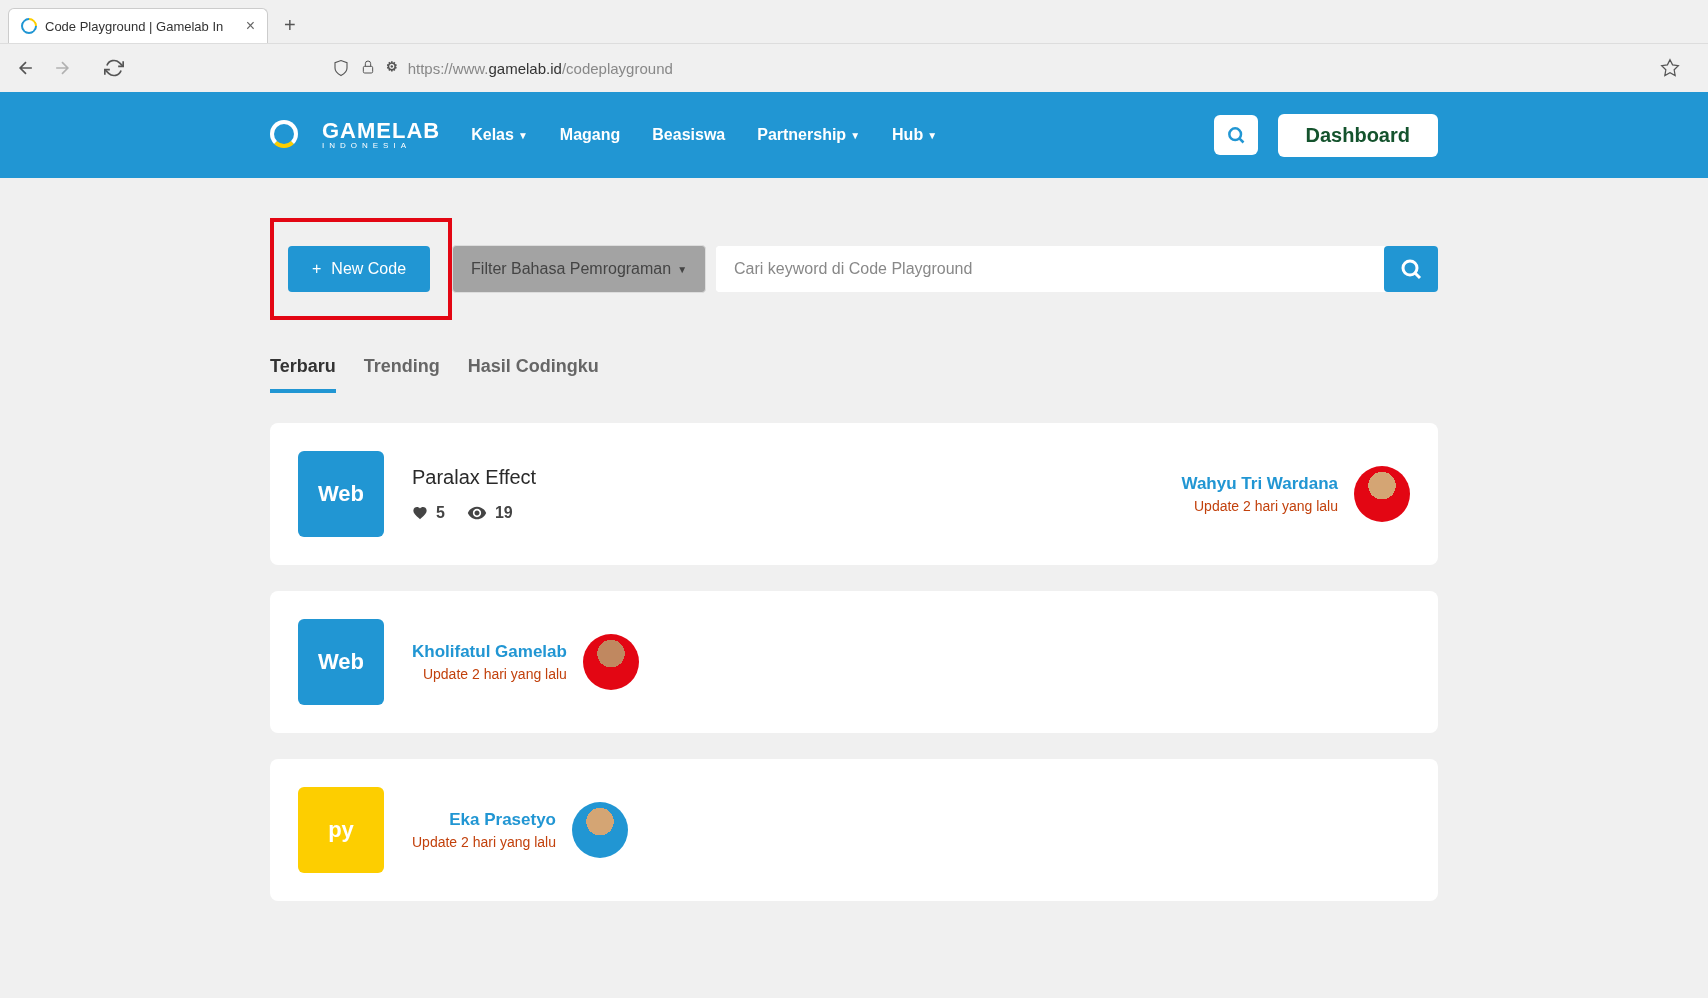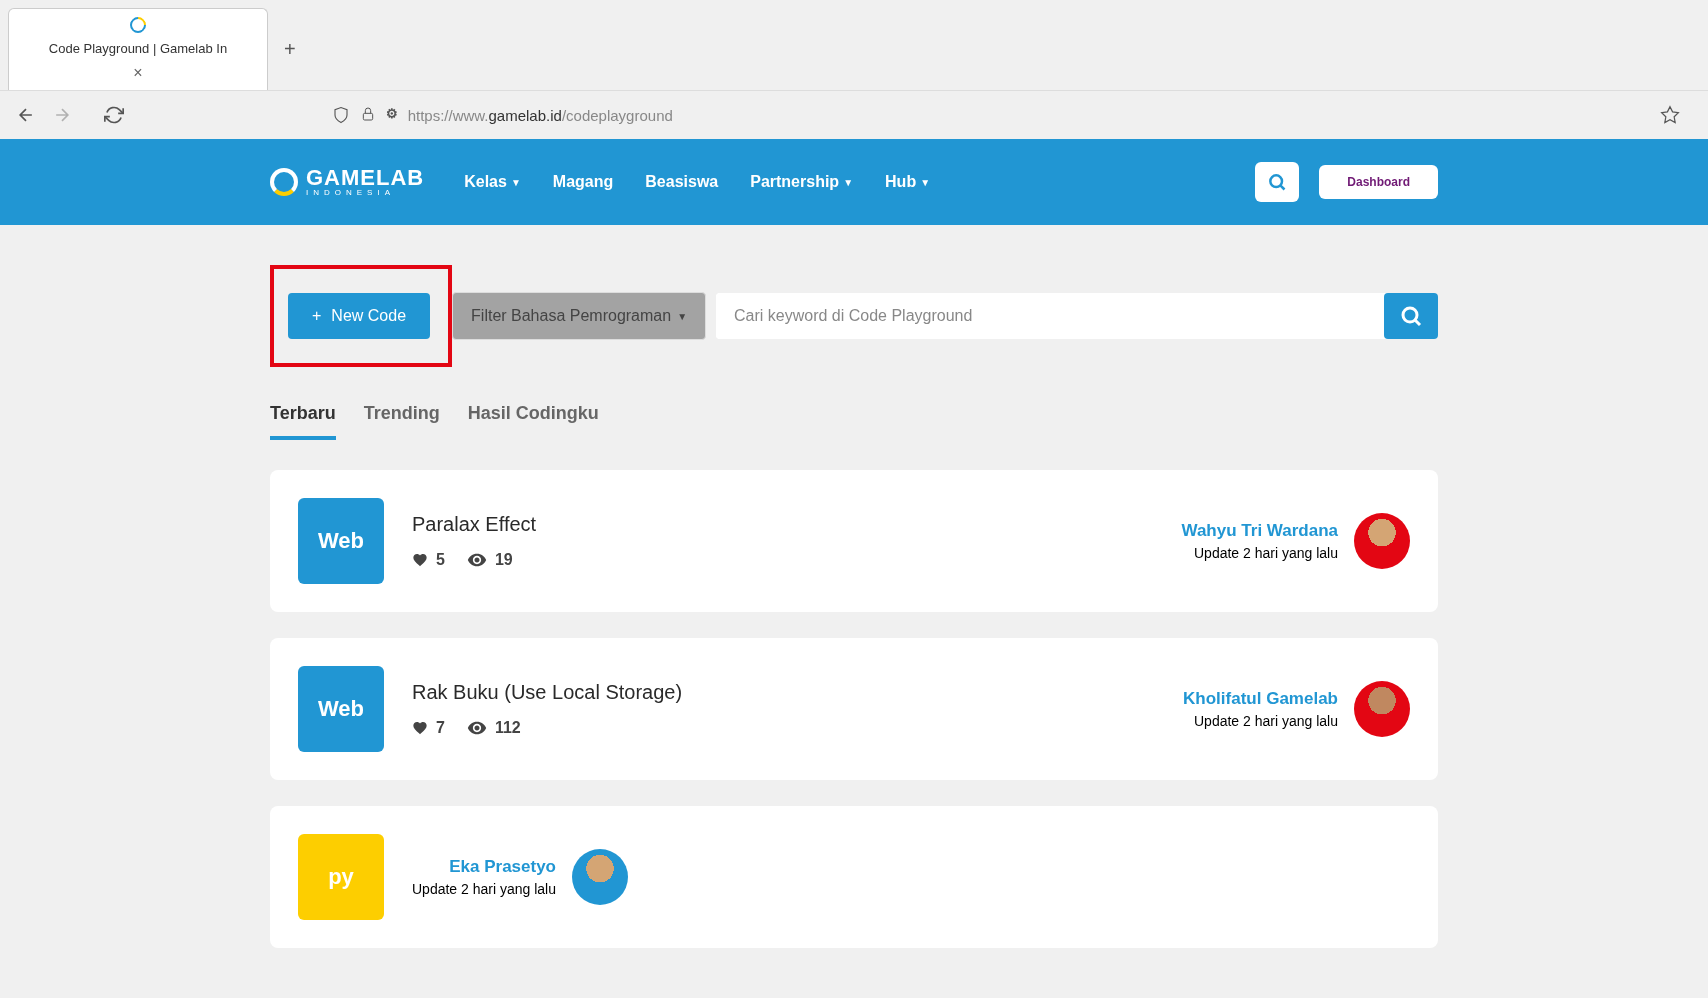--- a/index.html
+++ b/index.html
@@ -1,48 +1,48 @@
 <!DOCTYPE html>
 <html><head>
 <meta charset="utf-8">
 <style>
 * { margin: 0; padding: 0; box-sizing: border-box; font-family: 'Segoe UI', Arial, sans-serif; }
 body { background: #f0f0f0; width: 1708px; height: 998px; overflow: hidden; }
 
 
 .browser-chrome { background: #f0f0f0; }
 .tab-bar { display: flex; align-items: center; padding: 8px 8px 0 8px; gap: 8px; }
-.tab { display: flex; align-items: center; background: #fff; border: 1px solid #ccc; border-bottom: none; border-radius: 6px 6px 0 0; padding: 8px 12px; gap: 8px; font-size: 13px; color: #333; width: 260px; flex-direction: column; }
+.tab { display: flex; align-items: center; background: #fff; border: 1px solid #ccc; border-bottom: none; border-radius: 6px 6px 0 0; padding: 8px 12px; gap: 8px; font-size: 13px; color: #333; width: 260px; }
 .tab-favicon { width: 16px; height: 16px; border: 2px solid #2196d3; border-radius: 50%; border-top-color: #fdce00; transform: rotate(45deg); }
 .tab-title { flex: 1; white-space: nowrap; overflow: hidden; text-overflow: ellipsis; }
 .tab-close { color: #666; font-size: 16px; }
 .tab-add { color: #555; font-size: 20px; padding: 0 8px; }
 
 .nav-bar { display: flex; align-items: center; padding: 8px 16px; gap: 16px; border-top: 1px solid #ddd; }
 .nav-icons { display: flex; gap: 16px; color: #555; }
 .url-bar { flex: 1; display: flex; align-items: center; gap: 10px; padding: 6px 12px; font-size: 15px; color: #555; margin-left: 180px; }
 .url-icons { display: flex; gap: 10px; color: #555; }
 .url-text { color: #888; }
 .url-text .domain { color: #333; }
 .star-icon { color: #555; margin-left: auto; }
 
 
 .site-header { background: #2196d3; height: 86px; display: flex; align-items: center; padding: 0 0; }
 .header-inner { width: 1168px; margin: 0 auto; display: flex; align-items: center; }
-.logo { display: flex; align-items: center; gap: 8px; color: white; font-weight: bold; font-size: 22px; margin-right: 40px; }
+.logo { display: flex; align-items: flex-start; gap: 24px; color: white; font-weight: bold; font-size: 22px; margin-right: 31px; }
 .logo-icon { width: 28px; height: 28px; border: 4px solid white; border-radius: 50%; border-bottom-color: #fdce00; position: relative; }
 .logo-text { display: flex; flex-direction: column; line-height: 1; }
 .logo-main { letter-spacing: 1px; }
 .logo-sub { font-size: 8px; letter-spacing: 5px; font-weight: normal; }
 .nav-menu { display: flex; gap: 32px; }
 .nav-item { color: white; font-size: 16px; font-weight: 600; display: flex; align-items: center; gap: 4px; cursor: pointer; justify-content: space-between; }
 .chevron { font-size: 10px; }
 .header-actions { margin-left: auto; display: flex; gap: 20px; align-items: center; }
 .search-btn { background: white; border: none; border-radius: 6px; width: 44px; height: 40px; display: flex; align-items: center; justify-content: center; color: #2196d3; cursor: pointer; }
-.dashboard-btn { background: white; border: none; border-radius: 6px; padding: 10px 28px; color: #701a75; font-weight: 600; font-size: 12px; cursor: pointer; }
+.dashboard-btn { background: white; border: none; border-radius: 6px; padding: 10px 28px; color: #14532d; font-weight: 600; font-size: 20px; cursor: pointer; }
 
 
 .main { width: 1168px; margin: 0 auto; padding-top: 40px; }
 .controls-row { display: flex; gap: 10px; align-items: center; margin-bottom: 36px; }
 .highlight-box { border: 4px solid #e30613; padding: 24px 18px 24px 14px; margin-right: -10px; }
 .new-code-btn { background: #2196d3; color: white; border: none; border-radius: 4px; padding: 14px 24px; font-size: 16px; font-weight: 500; display: flex; align-items: center; gap: 10px; cursor: pointer; }
 .filter-dropdown { background: #a3a3a3; border: 1px solid #ddd; border-radius: 4px; padding: 14px 18px; font-size: 16px; color: #444; display: flex; align-items: center; gap: 6px; cursor: pointer; }
 .search-input-wrap { flex: 1; display: flex; background: white; border-radius: 4px; }
 .search-input { flex: 1; border: none; padding: 14px 18px; font-size: 16px; color: #444; outline: none; border-radius: 4px; }
 .search-input::placeholder { color: #888; }
@@ -57,21 +57,21 @@
 .card { background: white; border-radius: 8px; padding: 28px; display: flex; align-items: center; margin-bottom: 26px; }
 .card-badge { width: 86px; height: 86px; border-radius: 6px; display: flex; align-items: center; justify-content: center; color: white; font-weight: bold; font-size: 22px; margin-right: 28px; }
 .badge-web { background: #2196d3; }
 .badge-py { background: #fdce00; }
 .card-info { flex: 1; }
 .card-title { font-size: 20px; font-weight: 400; color: #2a2a2a; margin-bottom: 14px; }
 .card-stats { display: flex; gap: 22px; align-items: center; color: #444; font-size: 16px; font-weight: 600; }
 .stat { display: flex; align-items: center; gap: 8px; }
 .card-author { text-align: right; margin-right: 16px; }
 .author-name { color: #2196d3; font-size: 17px; font-weight: 700; margin-bottom: 4px; }
-.author-update { color: #000000; font-size: 14px; }
+.author-update { color: #c2410c; font-size: 14px; }
 .avatar { width: 56px; height: 56px; border-radius: 50%; }
 .avatar-1 { background: radial-gradient(circle at 50% 35%, #d4a574 0%, #d4a574 30%, #e30613 30%, #e30613 100%); }
 .avatar-2 { background: radial-gradient(circle at 50% 35%, #c08860 0%, #c08860 30%, #e30613 30%, #e30613 100%); }
 .avatar-3 { background: radial-gradient(circle at 50% 35%, #d4a574 0%, #d4a574 30%, #2196d3 30%, #2196d3 100%); }
 
 svg { display: block; }
 </style>
 </head>
 <body>
 
@@ -221,37 +221,20 @@
       </div>
     </div>
     <div class="card-author">
       <div class="author-name">Wahyu Tri Wardana</div>
       <div class="author-update">Update 2 hari yang lalu</div>
     </div>
     <div class="avatar avatar-1"></div>
   </div>
       <div class="card">
     <div class="card-badge badge-web">Web</div>
-    <div class="card-info">
-      <div class="card-title">Rak Buku (Use Local Storage)</div>
-      <div class="card-stats">
-        <span class="stat">
-          <svg viewBox="0 0 24 24" width="16" height="16" fill="currentColor">
-                <path d="M12 21.35l-1.45-1.32C5.4 15.36 2 12.28 2 8.5 2 5.42 4.42 3 7.5 3c1.74 0 3.41.81 4.5 2.09C13.09 3.81 14.76 3 16.5 3 19.58 3 22 5.42 22 8.5c0 3.78-3.4 6.86-8.55 11.54L12 21.35z"></path>
-              </svg>
-          <span>7</span>
-        </span>
-        <span class="stat">
-          <svg viewBox="0 0 24 24" width="20" height="20" fill="currentColor">
-                <path d="M12 4.5C7 4.5 2.73 7.61 1 12c1.73 4.39 6 7.5 11 7.5s9.27-3.11 11-7.5c-1.73-4.39-6-7.5-11-7.5zM12 17c-2.76 0-5-2.24-5-5s2.24-5 5-5 5 2.24 5 5-2.24 5-5 5zm0-8c-1.66 0-3 1.34-3 3s1.34 3 3 3 3-1.34 3-3-1.34-3-3-3z"></path>
-              </svg>
-          <span>112</span>
-        </span>
-      </div>
-    </div>
     <div class="card-author">
       <div class="author-name">Kholifatul Gamelab</div>
       <div class="author-update">Update 2 hari yang lalu</div>
     </div>
     <div class="avatar avatar-2"></div>
   </div>
       <div class="card">
     <div class="card-badge badge-py">py</div>
     <div class="card-author">
       <div class="author-name">Eka Prasetyo</div>

